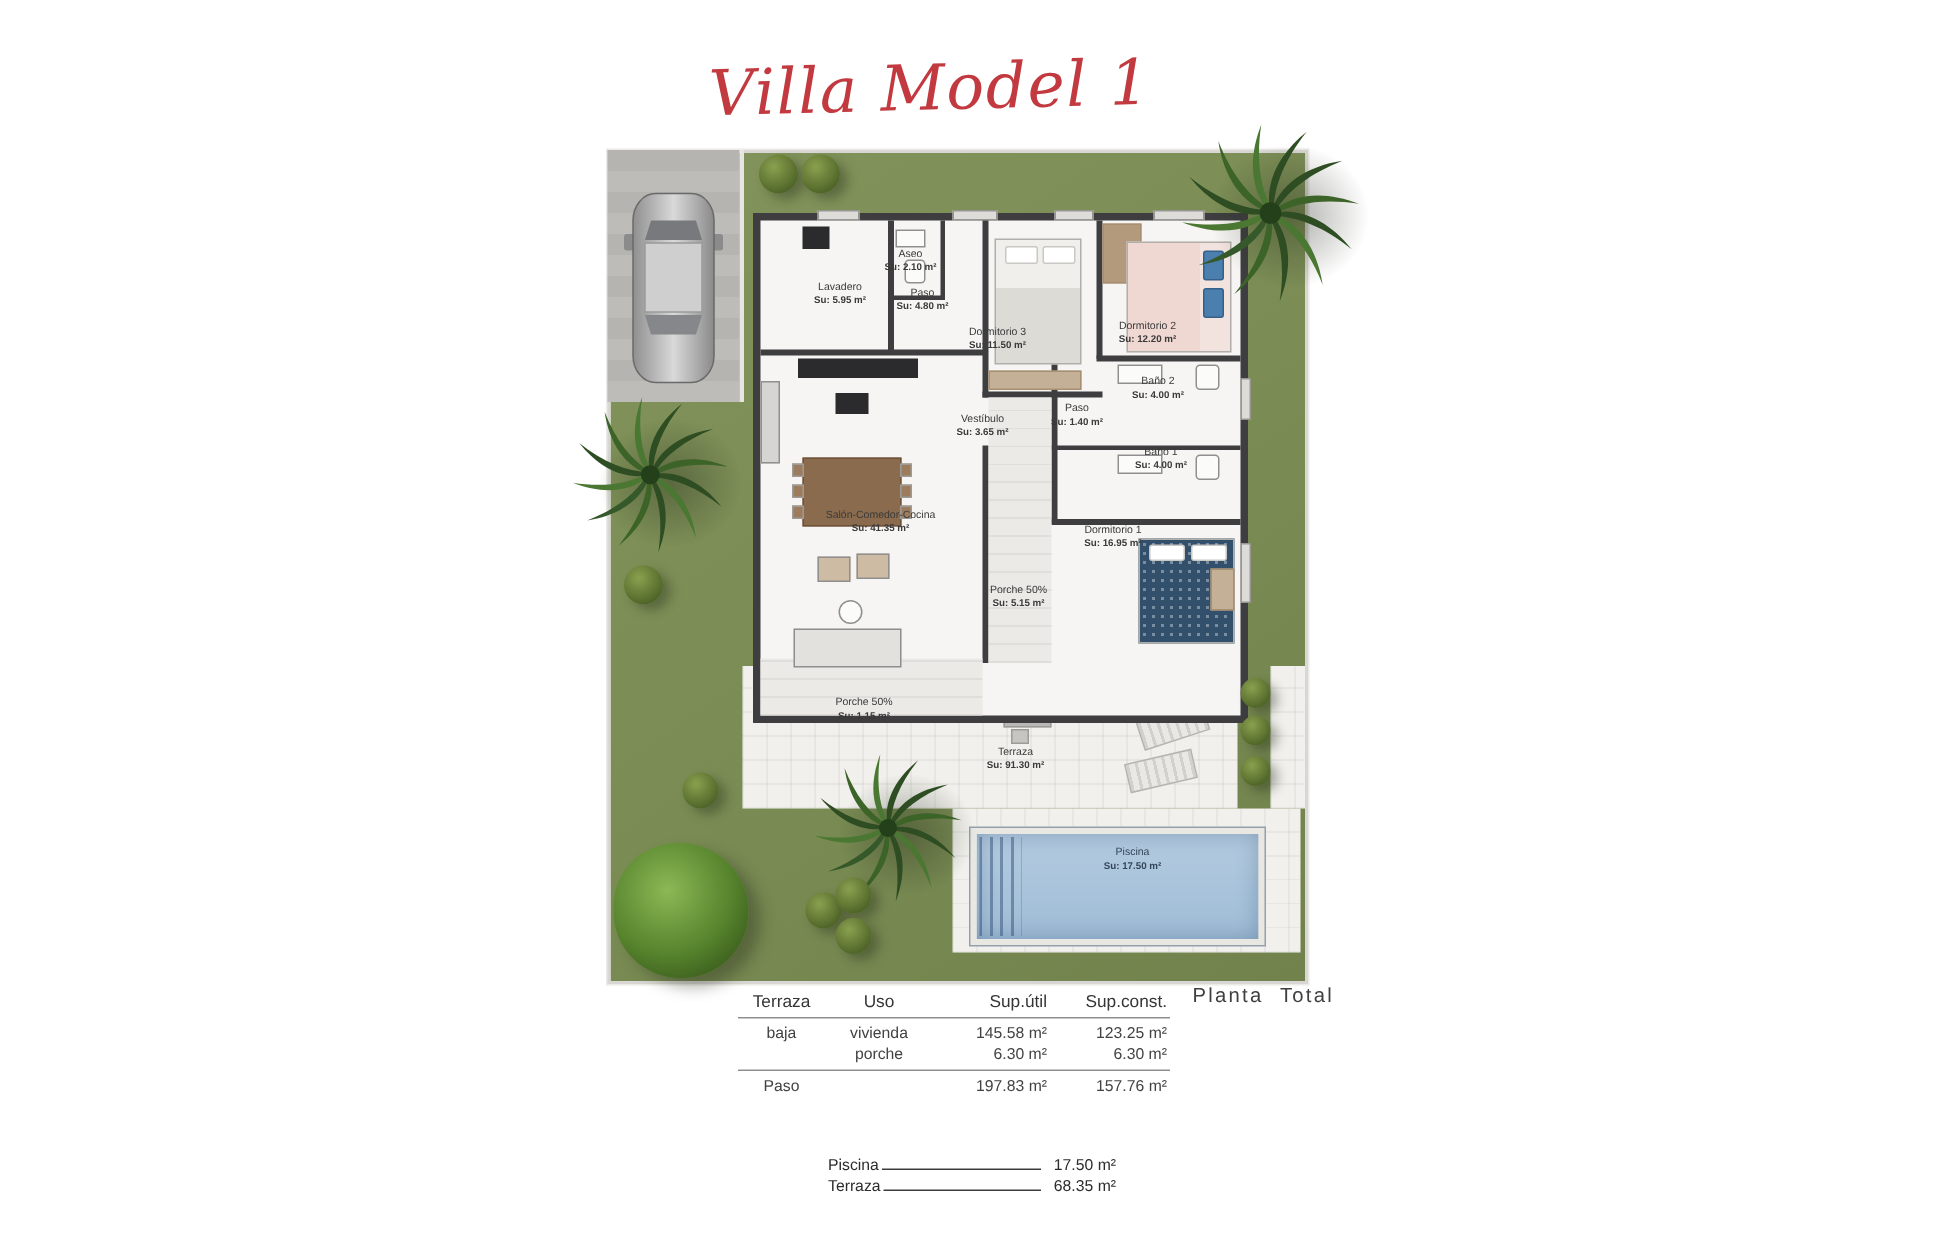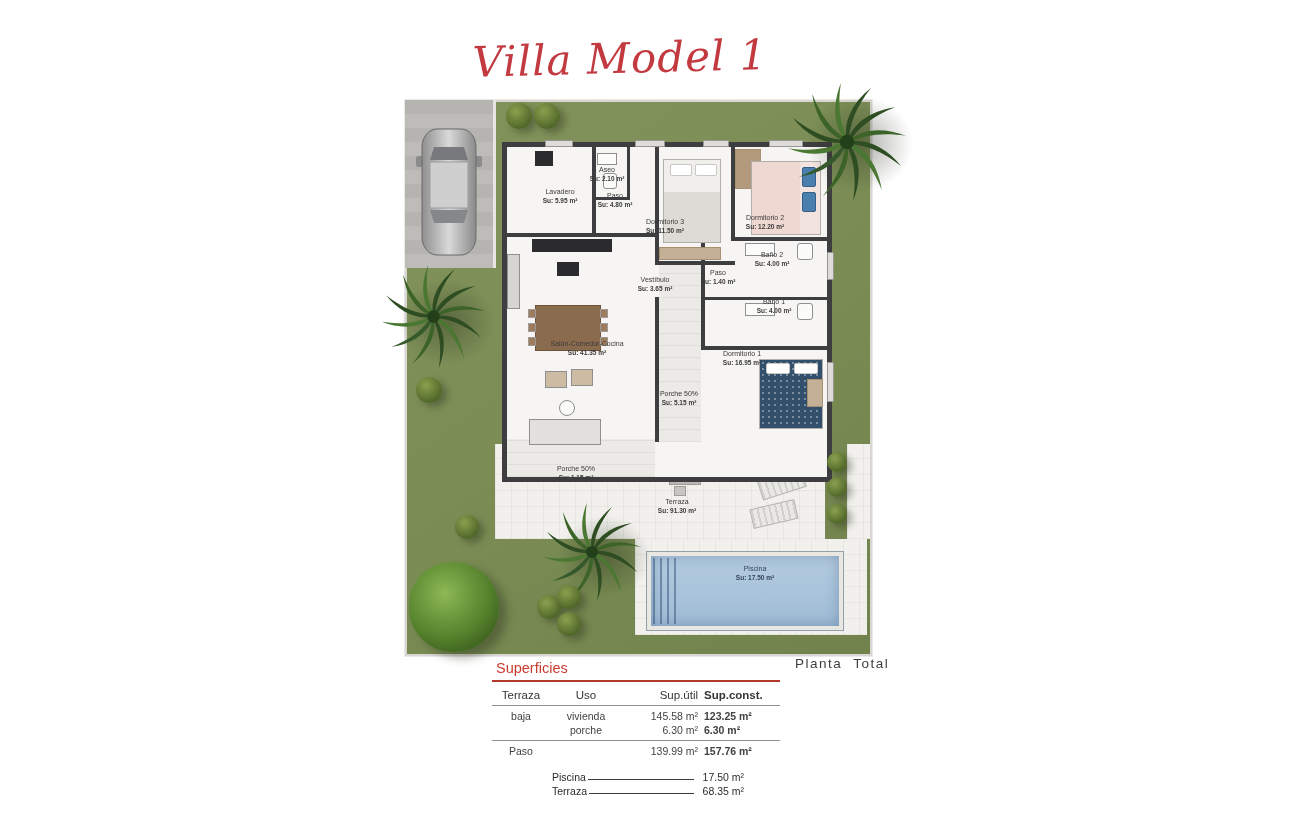--- a/index.html
+++ b/index.html
@@ -58,21 +58,21 @@
   
   .plantabaja{position:absolute;left:795px;top:656px;font-size:13.5px;color:#3f3f3f;
         letter-spacing:1.5px;word-spacing:6px;}
   .sup{position:absolute;left:492px;top:660px;width:288px;}
   .sup-title{color:#cb3a2f;font-size:14.5px;padding:0 0 4px 4px;border-bottom:2px solid #b5382c;margin-bottom:7px;}
   .srow{display:flex;font-size:10.5px;color:#424242;margin:2px 0;}
   .srow span{display:block;}
   .c1{width:58px;text-align:center;}
   .c2{width:72px;text-align:center;}
   .c3{width:82px;text-align:right;padding-right:6px;box-sizing:border-box;}
-  .c4{width:76px;text-align:left;padding-right:2px;box-sizing:border-box;font-weight:bold;}
+  .c4{width:76px;text-align:right;padding-right:2px;box-sizing:border-box;}
   .hdr span{font-size:11.5px;color:#353535;}
   .rule{border-top:1px solid #8f8f8f;margin:4px 0;}
   .extras{position:absolute;left:552px;top:771px;width:192px;font-size:10.5px;color:#2c2c2c;}
   .exrow{display:flex;align-items:flex-end;margin-bottom:2px;}
   .exrow .fill{flex:1;border-bottom:1px solid #3c3c3c;margin:0 2px 3px 2px;}
   .exrow .val{min-width:48px;text-align:right;}
 </style>
 </head>
 <body>
 
@@ -248,21 +248,20 @@
     <div class="bush" style="left:150px;top:483px;width:24px;height:24px;"></div>
     <div class="bush" style="left:150px;top:510px;width:24px;height:24px;"></div>
     <div class="bush" style="left:420px;top:350px;width:20px;height:20px;"></div>
     <div class="bush" style="left:420px;top:375px;width:20px;height:20px;"></div>
     <div class="bush" style="left:420px;top:402px;width:20px;height:20px;"></div>
   </div>
 
   <div class="plantabaja">Planta Total</div>
 
   <div class="sup">
-    <div class="sup-title">Superficies</div>
     <div class="srow hdr">
       <span class="c1">Terraza</span>
       <span class="c2">Uso</span>
       <span class="c3">Sup.útil</span>
       <span class="c4">Sup.const.</span>
     </div>
     <div class="rule"></div>
     <div class="srow">
       <span class="c1">baja</span>
       <span class="c2">vivienda</span>
@@ -272,21 +271,21 @@
     <div class="srow">
       <span class="c1"></span>
       <span class="c2">porche</span>
       <span class="c3">6.30 m²</span>
       <span class="c4">6.30 m²</span>
     </div>
     <div class="rule"></div>
     <div class="srow">
       <span class="c1">Paso</span>
       <span class="c2"></span>
-      <span class="c3">139.99 m²</span>
+      <span class="c3">197.83 m²</span>
       <span class="c4">157.76 m²</span>
     </div>
   </div>
 
   <div class="extras">
     <div class="exrow">
       <span>Piscina</span>
       <span class="fill"></span>
       <span class="val">17.50 m²</span>
     </div>

